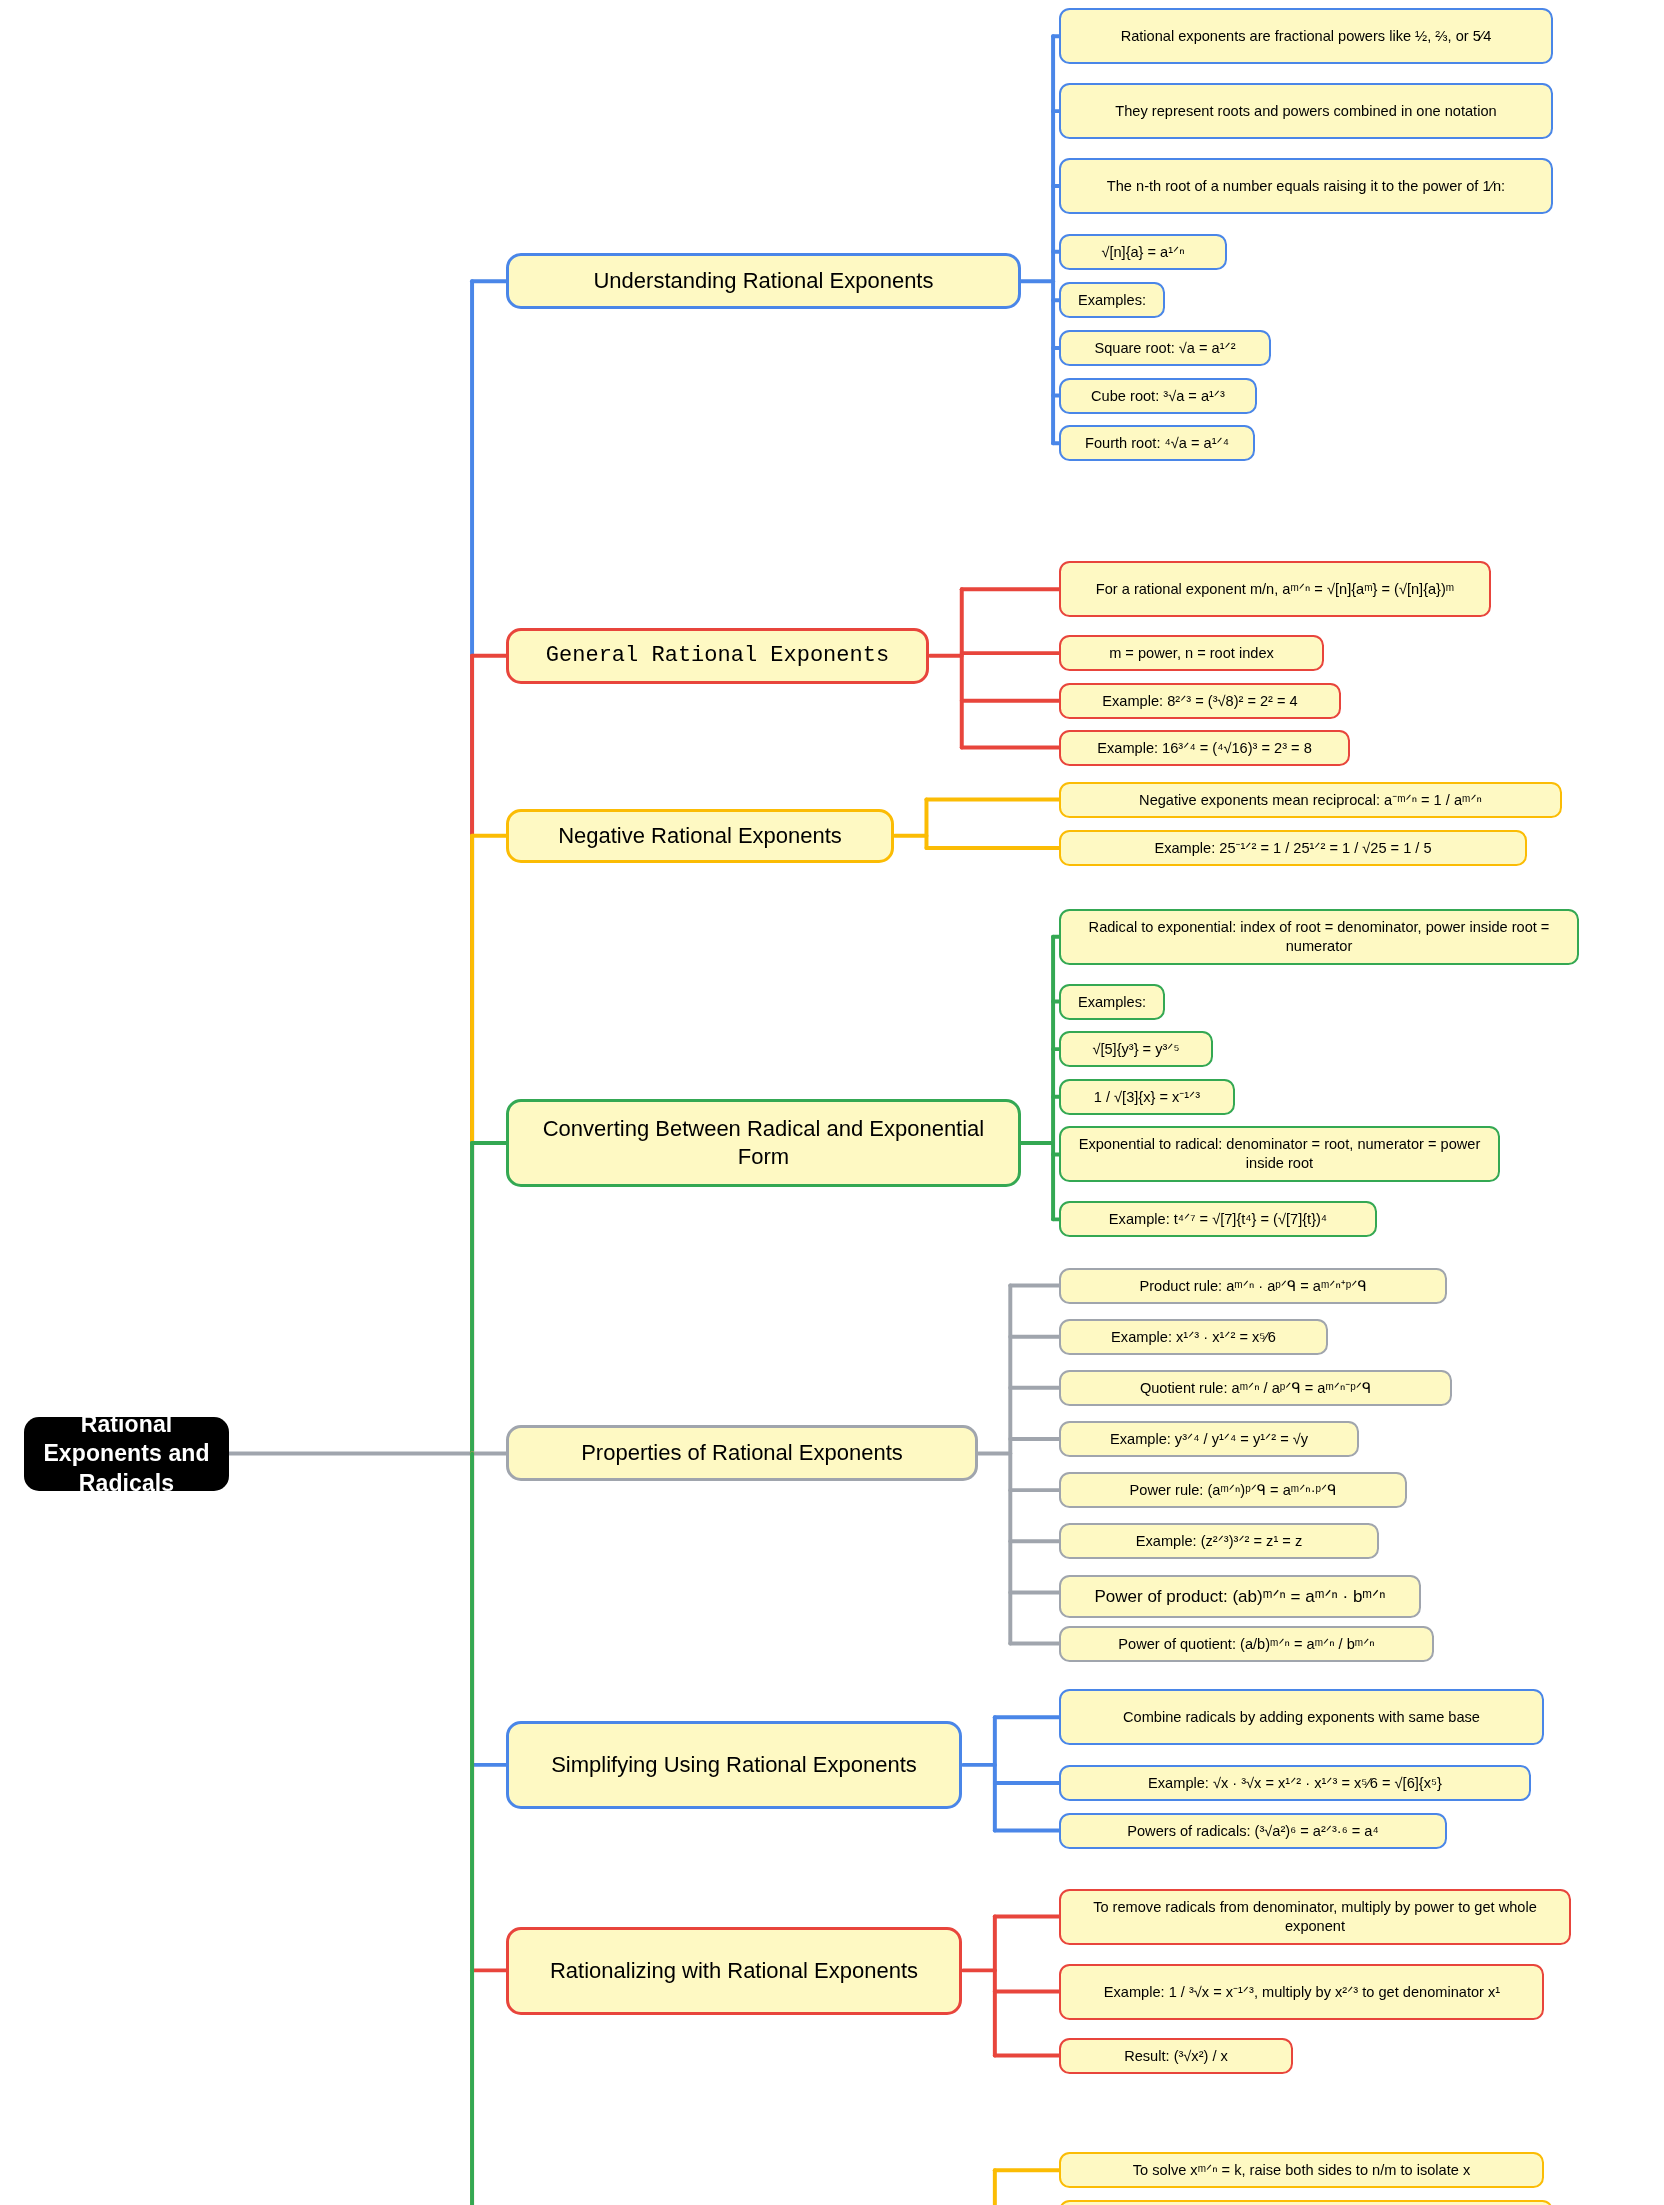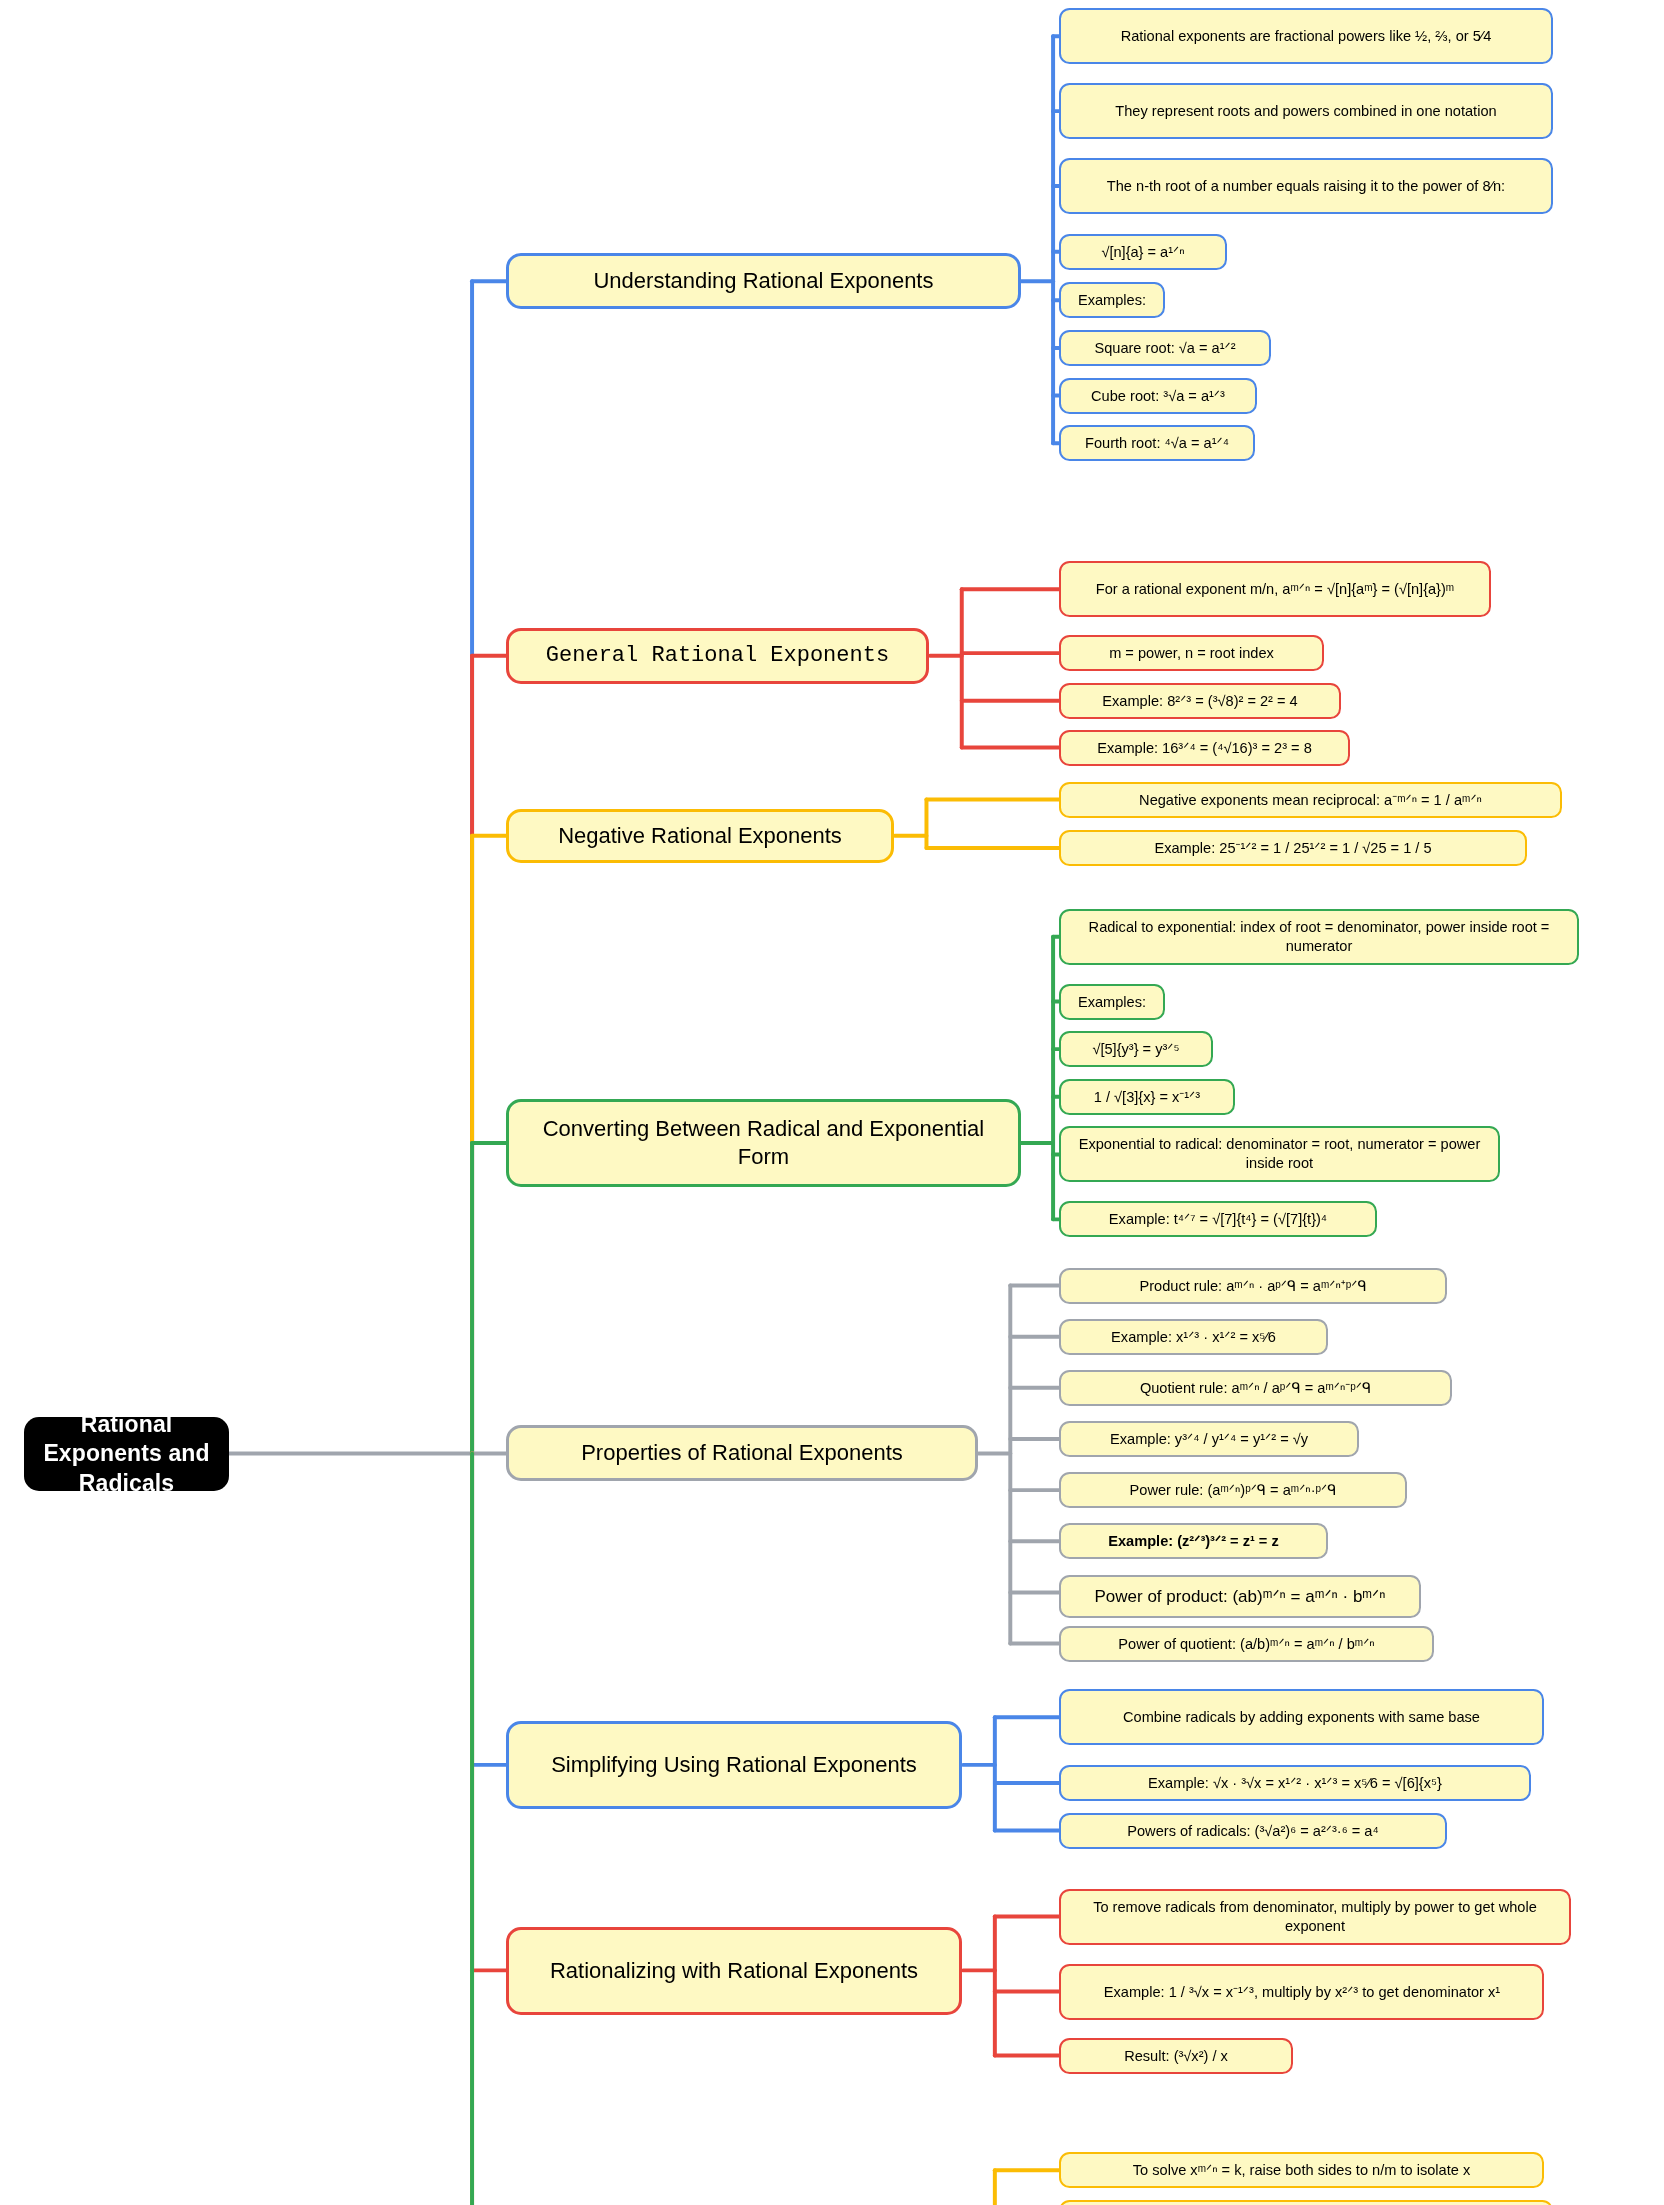--- a/index.html
+++ b/index.html
@@ -147,21 +147,21 @@
       <path d="M 2387 5878 H 2400" fill="none" stroke="#34a853" stroke-width="9" stroke-linecap="round" stroke-linejoin="round"></path>
       <path d="M 2387 6048 H 2400" fill="none" stroke="#34a853" stroke-width="9" stroke-linecap="round" stroke-linejoin="round"></path>
       <path d="M 2387 6218 H 2400" fill="none" stroke="#34a853" stroke-width="9" stroke-linecap="round" stroke-linejoin="round"></path>
       <path d="M 2387 6388 H 2400" fill="none" stroke="#34a853" stroke-width="9" stroke-linecap="round" stroke-linejoin="round"></path>
     </svg>
   <div id="nodes">
       <div class="node root" style="left: 24px; top: 1417px; width: 205px; height: 74px;">Rational Exponents and Radicals</div>
       <div class="node branch c-blue" style="left: 506px; top: 253px; width: 515px; height: 56px;">Understanding Rational Exponents</div>
       <div class="node leaf c-blue" style="left: 1059px; top: 8px; width: 494px; height: 56px;">Rational exponents are fractional powers like ½, ⅔, or 5⁄4</div>
       <div class="node leaf c-blue" style="left: 1059px; top: 83px; width: 494px; height: 56px;">They represent roots and powers combined in one notation</div>
-      <div class="node leaf c-blue" style="left: 1059px; top: 158px; width: 494px; height: 56px;">The n-th root of a number equals raising it to the power of 8⁄n:</div>
+      <div class="node leaf c-blue" style="left: 1059px; top: 158px; width: 494px; height: 56px;">The n-th root of a number equals raising it to the power of 1⁄n:</div>
       <div class="node leaf c-blue" style="left: 1059px; top: 234px; width: 168px; height: 36px; font-size: 14.6px;">√[n]{a} = a¹ᐟⁿ</div>
       <div class="node leaf c-blue" style="left: 1059px; top: 282px; width: 106px; height: 36px; font-size: 14.6px;">Examples:</div>
       <div class="node leaf c-blue" style="left: 1059px; top: 330px; width: 212px; height: 36px; font-size: 14.6px;">Square root: √a = a¹ᐟ²</div>
       <div class="node leaf c-blue" style="left: 1059px; top: 378px; width: 198px; height: 36px; font-size: 14.6px;">Cube root: ³√a = a¹ᐟ³</div>
       <div class="node leaf c-blue" style="left: 1059px; top: 425px; width: 196px; height: 36px; font-size: 14.6px;">Fourth root: ⁴√a = a¹ᐟ⁴</div>
       <div class="node branch c-red" style="left: 506px; top: 628px; width: 423px; height: 56px; font-family: Liberation Mono, monospace;">General Rational Exponents</div>
       <div class="node leaf c-red" style="left: 1059px; top: 561px; width: 432px; height: 56px;">For a rational exponent m/n, aᵐᐟⁿ = √[n]{aᵐ} = (√[n]{a})ᵐ</div>
       <div class="node leaf c-red" style="left: 1059px; top: 635px; width: 265px; height: 36px; font-size: 14.6px;">m = power, n = root index</div>
       <div class="node leaf c-red" style="left: 1059px; top: 683px; width: 282px; height: 36px; font-size: 14.6px;">Example: 8²ᐟ³ = (³√8)² = 2² = 4</div>
       <div class="node leaf c-red" style="left: 1059px; top: 730px; width: 291px; height: 36px; font-size: 14.6px;">Example: 16³ᐟ⁴ = (⁴√16)³ = 2³ = 8</div>
@@ -174,21 +174,21 @@
       <div class="node leaf c-green" style="left: 1059px; top: 1031px; width: 154px; height: 36px; font-size: 14.6px;">√[5]{y³} = y³ᐟ⁵</div>
       <div class="node leaf c-green" style="left: 1059px; top: 1079px; width: 176px; height: 36px; font-size: 14.6px;">1 / √[3]{x} = x⁻¹ᐟ³</div>
       <div class="node leaf c-green" style="left: 1059px; top: 1126px; width: 441px; height: 56px;">Exponential to radical: denominator = root, numerator = power inside root</div>
       <div class="node leaf c-green" style="left: 1059px; top: 1201px; width: 318px; height: 36px; font-size: 14.6px;">Example: t⁴ᐟ⁷ = √[7]{t⁴} = (√[7]{t})⁴</div>
       <div class="node branch c-gray" style="left: 506px; top: 1425px; width: 472px; height: 56px;">Properties of Rational Exponents</div>
       <div class="node leaf c-gray" style="left: 1059px; top: 1268px; width: 388px; height: 36px; font-size: 14.6px;">Product rule: aᵐᐟⁿ · aᵖᐟᑫ = aᵐᐟⁿ⁺ᵖᐟᑫ</div>
       <div class="node leaf c-gray" style="left: 1059px; top: 1319px; width: 269px; height: 36px; font-size: 14.6px;">Example: x¹ᐟ³ · x¹ᐟ² = x⁵⁄6</div>
       <div class="node leaf c-gray" style="left: 1059px; top: 1370px; width: 393px; height: 36px; font-size: 14.6px;">Quotient rule: aᵐᐟⁿ / aᵖᐟᑫ = aᵐᐟⁿ⁻ᵖᐟᑫ</div>
       <div class="node leaf c-gray" style="left: 1059px; top: 1421px; width: 300px; height: 36px; font-size: 14.6px;">Example: y³ᐟ⁴ / y¹ᐟ⁴ = y¹ᐟ² = √y</div>
       <div class="node leaf c-gray" style="left: 1059px; top: 1472px; width: 348px; height: 36px; font-size: 14.6px;">Power rule: (aᵐᐟⁿ)ᵖᐟᑫ = aᵐᐟⁿ·ᵖᐟᑫ</div>
-      <div class="node leaf c-gray" style="left: 1059px; top: 1523px; width: 269px; height: 36px; font-size: 14.6px; font-weight: bold;">Example: (z²ᐟ³)³ᐟ² = z¹ = z</div>
+      <div class="node leaf c-gray" style="left: 1059px; top: 1523px; width: 320px; height: 36px; font-size: 14.6px;">Example: (z²ᐟ³)³ᐟ² = z¹ = z</div>
       <div class="node leaf c-gray" style="left: 1059px; top: 1575px; width: 362px; height: 43px; font-size: 17px;">Power of product: (ab)ᵐᐟⁿ = aᵐᐟⁿ · bᵐᐟⁿ</div>
       <div class="node leaf c-gray" style="left: 1059px; top: 1626px; width: 375px; height: 36px; font-size: 14.6px;">Power of quotient: (a/b)ᵐᐟⁿ = aᵐᐟⁿ / bᵐᐟⁿ</div>
       <div class="node branch c-blue" style="left: 506px; top: 1721px; width: 456px; height: 88px;">Simplifying Using Rational Exponents</div>
       <div class="node leaf c-blue" style="left: 1059px; top: 1689px; width: 485px; height: 56px;">Combine radicals by adding exponents with same base</div>
       <div class="node leaf c-blue" style="left: 1059px; top: 1765px; width: 472px; height: 36px; font-size: 14.6px;">Example: √x · ³√x = x¹ᐟ² · x¹ᐟ³ = x⁵⁄6 = √[6]{x⁵}</div>
       <div class="node leaf c-blue" style="left: 1059px; top: 1813px; width: 388px; height: 36px; font-size: 14.6px;">Powers of radicals: (³√a²)⁶ = a²ᐟ³·⁶ = a⁴</div>
       <div class="node branch c-red" style="left: 506px; top: 1927px; width: 456px; height: 88px;">Rationalizing with Rational Exponents</div>
       <div class="node leaf c-red" style="left: 1059px; top: 1889px; width: 512px; height: 56px;">To remove radicals from denominator, multiply by power to get whole exponent</div>
       <div class="node leaf c-red" style="left: 1059px; top: 1964px; width: 485px; height: 56px; padding-left: 8px;">Example: 1 / ³√x = x⁻¹ᐟ³, multiply by x²ᐟ³ to get denominator x¹</div>
       <div class="node leaf c-red" style="left: 1059px; top: 2038px; width: 234px; height: 36px; font-size: 14.6px;">Result: (³√x²) / x</div>

